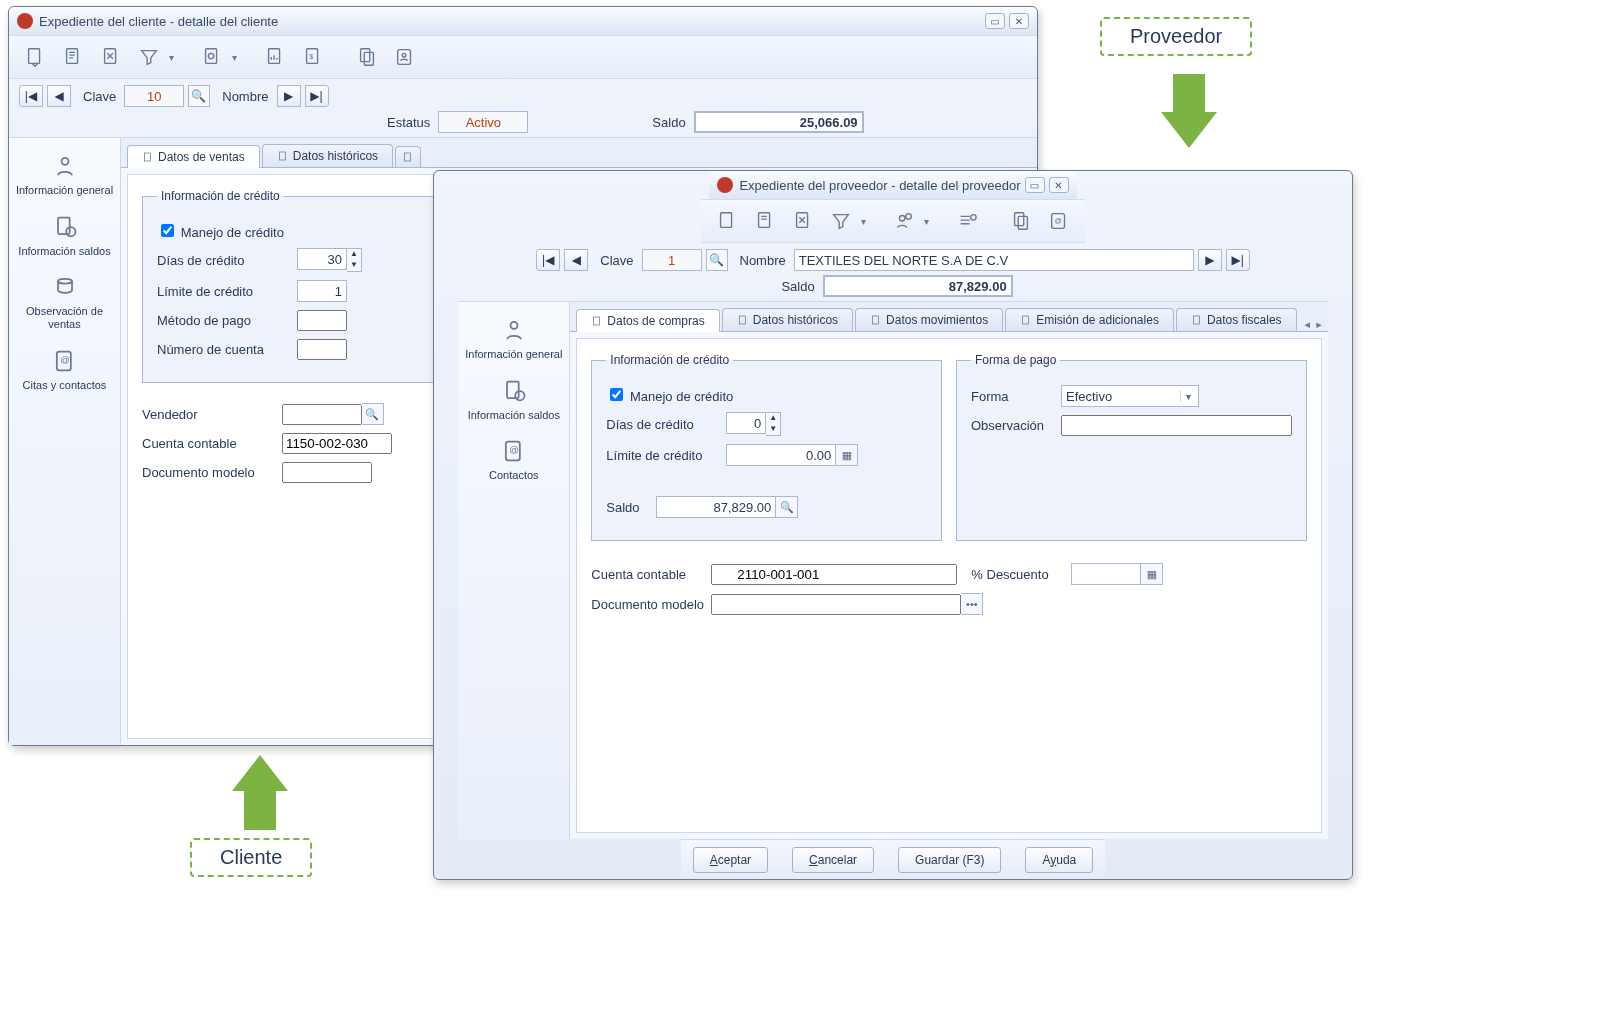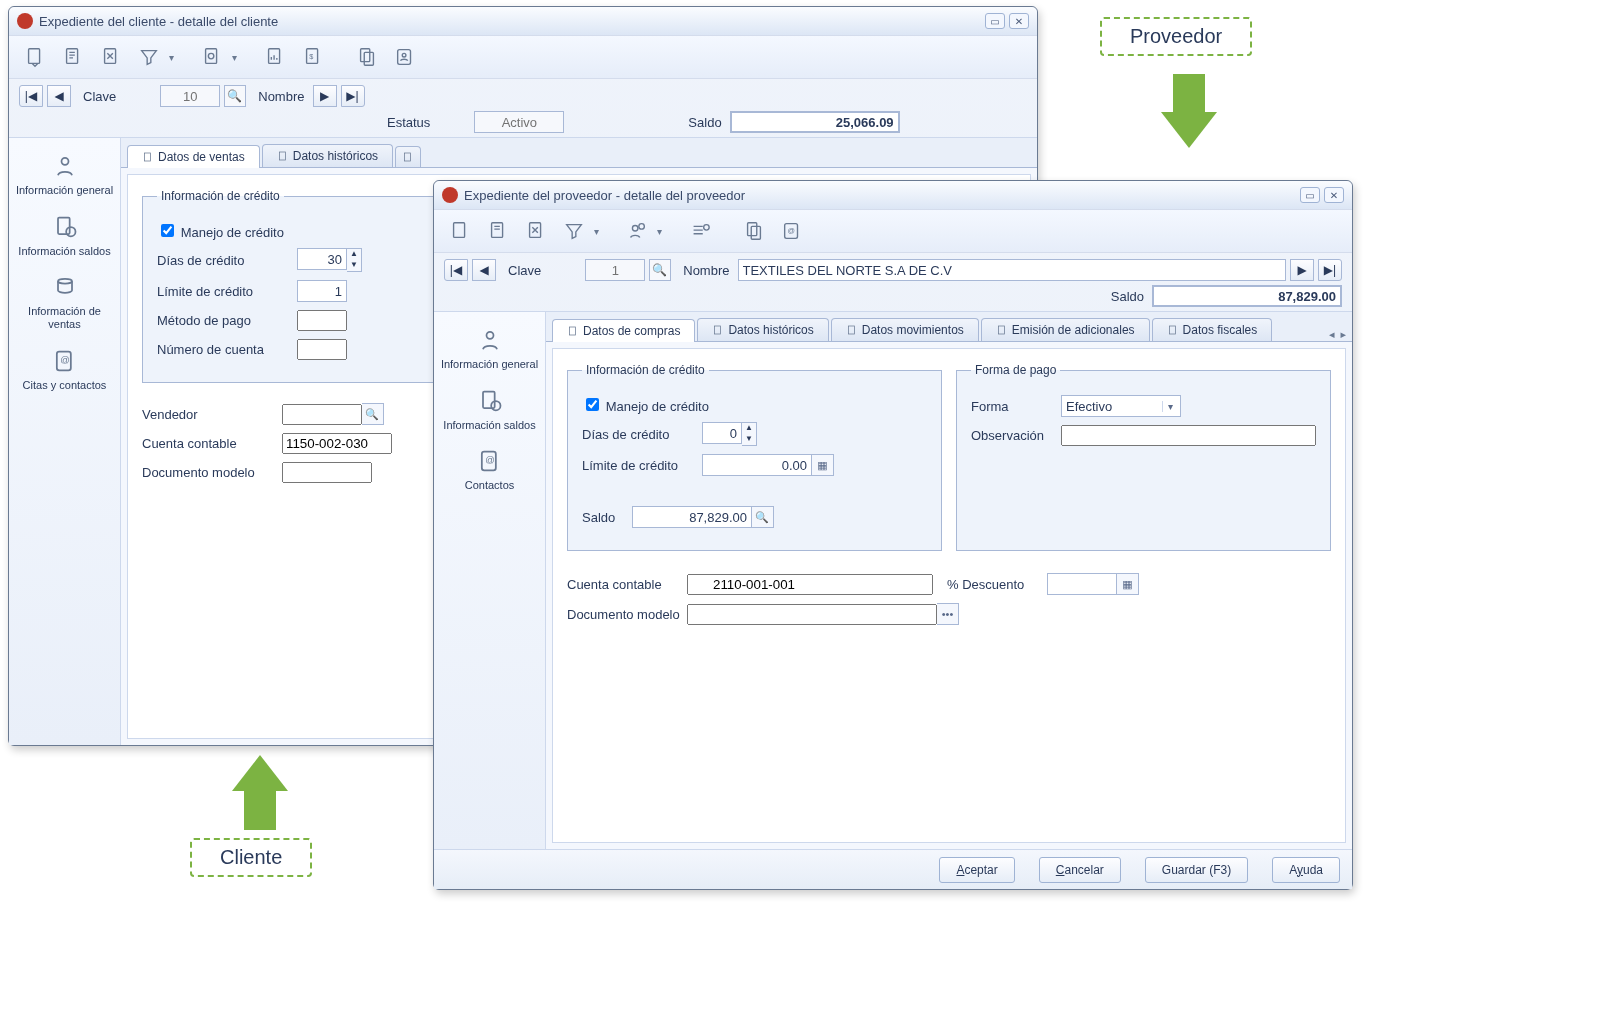--- a/index.html
+++ b/index.html
@@ -49,21 +49,21 @@
     align-items:center;
     gap:4px;
     font-size:13px;
     color:#2a3a5a;
     flex-wrap:wrap;
   }
   .navbtn{width:24px;height:22px;border:1px solid #a8b8d6;background:linear-gradient(#fdfdff,#e6edf7);display:flex;align-items:center;justify-content:center;font-size:12px;color:#2a3a5a;cursor:pointer;}
   .navbtn:first-of-type{border-top-left-radius:3px;border-bottom-left-radius:3px;}
   .navbtn.last{border-top-right-radius:3px;border-bottom-right-radius:3px;}
   .txt{border:1px solid #a8b8d6;background:#fff;height:22px;padding:0 4px;font-size:13px;color:#2a3a5a;}
-  .txt.ro{background:#f6f8fc;color:#737373;text-align:center;margin-left:36px;}
+  .txt.ro{background:#f6f8fc;color:#c2410c;text-align:center;}
   .txt.num{text-align:right;font-weight:bold;}
   .lbl{margin:0 4px 0 8px; color:#2a3a5a; font-size:13px;}
   .lookup{width:22px;height:22px;border:1px solid #a8b8d6;background:#f6f8fc;display:flex;align-items:center;justify-content:center;font-size:12px;color:#5a6a8a;cursor:pointer;}
 
   .body{flex:1;display:flex;background:#f4f7fd;overflow:hidden;border-top:1px solid #cdd8ec;}
   .sidenav{
     width:112px;
     background:linear-gradient(#f7faff,#e9eff9);
     border-right:1px solid #cdd8ec;
     display:flex;flex-direction:column;align-items:center;
@@ -89,21 +89,21 @@
   .row .fl2{width:120px;}
   input[type=text].field, input[type=text].num, .combo, .spin, .calcfield{
     border:1px solid #a8b8d6;background:#fff;height:22px;font-size:13px;padding:0 4px;color:#2a3a5a;
   }
   .spin{width:50px;text-align:right;}
   .spinwrap{display:flex;}
   .spinbtns{display:flex;flex-direction:column;border:1px solid #a8b8d6;border-left:none;}
   .spinbtns span{width:14px;height:11px;font-size:8px;text-align:center;line-height:10px;background:#f4f7fd;cursor:pointer;}
   .calcfield{width:110px;text-align:right;}
   .calcbtn,.searchbtn,.dotsbtn{width:22px;height:22px;border:1px solid #a8b8d6;border-left:none;background:#f4f7fd;display:flex;align-items:center;justify-content:center;font-size:11px;cursor:pointer;color:#5a6a8a;}
-  .combo{width:120px;display:flex;align-items:center;justify-content:space-between;padding-right:2px;}
+  .combo{width:138px;display:flex;align-items:center;justify-content:space-between;padding-right:2px;}
   .combo .caret{width:16px;text-align:center;font-size:10px;color:#5a6a8a;border-left:1px solid #cdd8ec;}
 
   .footer{height:40px;display:flex;align-items:center;justify-content:flex-end;gap:24px;padding:0 12px;border-top:1px solid #cdd8ec;background:linear-gradient(#f4f7fd,#e6edf7);}
   .btn{height:26px;padding:0 16px;border:1px solid #9fb3d4;background:linear-gradient(#fdfdff,#e6edf7);border-radius:3px;font-size:12px;color:#2a3a5a;cursor:pointer;}
 
   
   .callout{position:absolute;border:2px dashed #7cb342;border-radius:4px;background:#fff;padding:6px 28px;font-size:20px;color:#2a3a5a;}
   .big-arrow{position:absolute;width:0;height:0;}
   .big-arrow.down{border-left:28px solid transparent;border-right:28px solid transparent;border-top:36px solid #7cb342;}
   .big-arrow.up{border-left:28px solid transparent;border-right:28px solid transparent;border-bottom:36px solid #7cb342;}
@@ -216,21 +216,21 @@
             <rect x="6" y="4" width="10" height="14" rx="1"></rect>
             <circle cx="17" cy="16" r="4"></circle>
           </svg>
         <div>Información saldos</div>
       </div>
       <div class="side-item">
         <svg viewBox="0 0 24 24">
             <ellipse cx="12" cy="7" rx="6" ry="2"></ellipse>
             <path d="M6 7v8c0 1 3 2 6 2s6-1 6-2V7"></path>
           </svg>
-        <div>Información de ventas</div>
+        <div>Observación de ventas</div>
       </div>
       <div class="side-item">
         <svg viewBox="0 0 24 24">
             <rect x="5" y="4" width="12" height="16" rx="2"></rect>
             <text x="8" y="14" font-size="8" fill="#6a7a92" stroke="none">@</text>
           </svg>
         <div>Citas y contactos</div>
       </div>
     </div>
 
@@ -294,21 +294,21 @@
         </div>
         <div class="row">
             <span class="fl">Documento modelo</span>
           <input class="field" style="width: 90px;">
         </div>
       </div>
     </div>
   </div>
 </div>
 
-<div class="window" style="left:433px;top:180px;width:920px;height:710px;">
+<div class="window" style="left:433px;top:170px;width:920px;height:710px;align-items:center;">
   <div class="titlebar">
     <div class="appicon"></div>
     <span>Expediente del proveedor - detalle del proveedor</span>
     <div class="spacer"></div>
     <div class="win-btn">▭</div>
     <div class="win-btn">✕</div>
   </div>
 
   <div class="toolbar">
     <div class="tb-icon">

